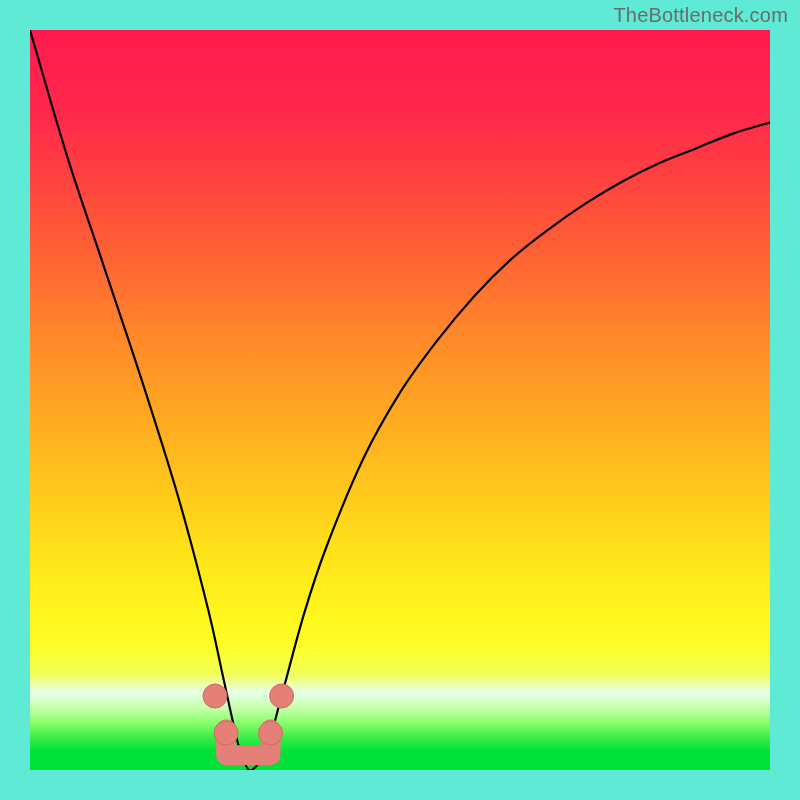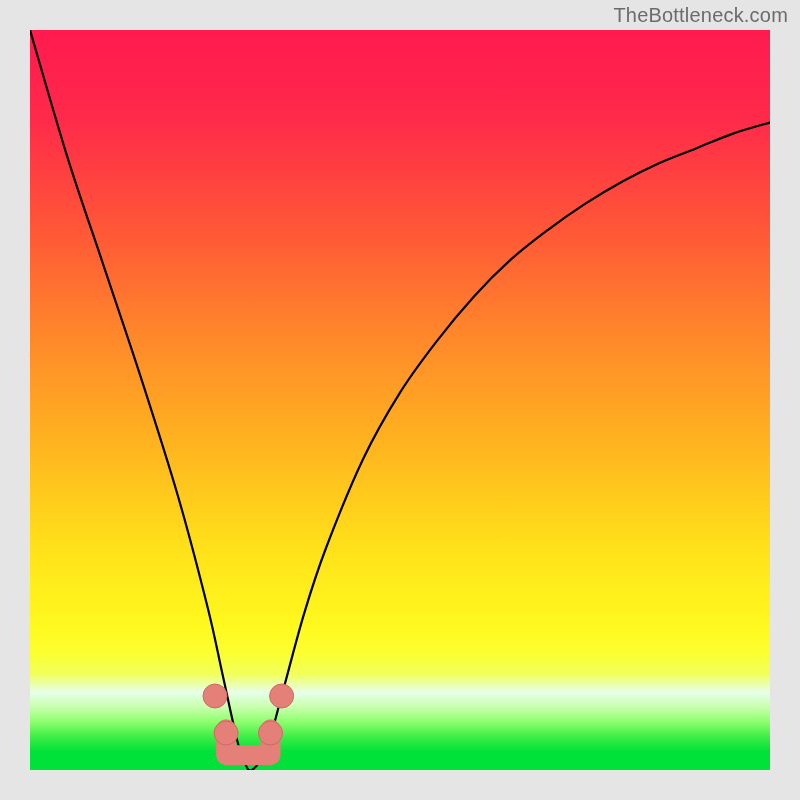--- a/index.html
+++ b/index.html
@@ -9,21 +9,21 @@
     height: 800px;
     background: #000;
     overflow: hidden;
   }
   .frame {
     position: absolute;
     top: 0;
     left: 0;
     width: 800px;
     height: 800px;
-    background: #e5e5e5;
+    background: #5eead4;
     text-align: center;
   }
   .plot-area {
     position: absolute;
     left: 30px;
     top: 30px;
     width: 740px;
     height: 740px;
     overflow: hidden;
   }

